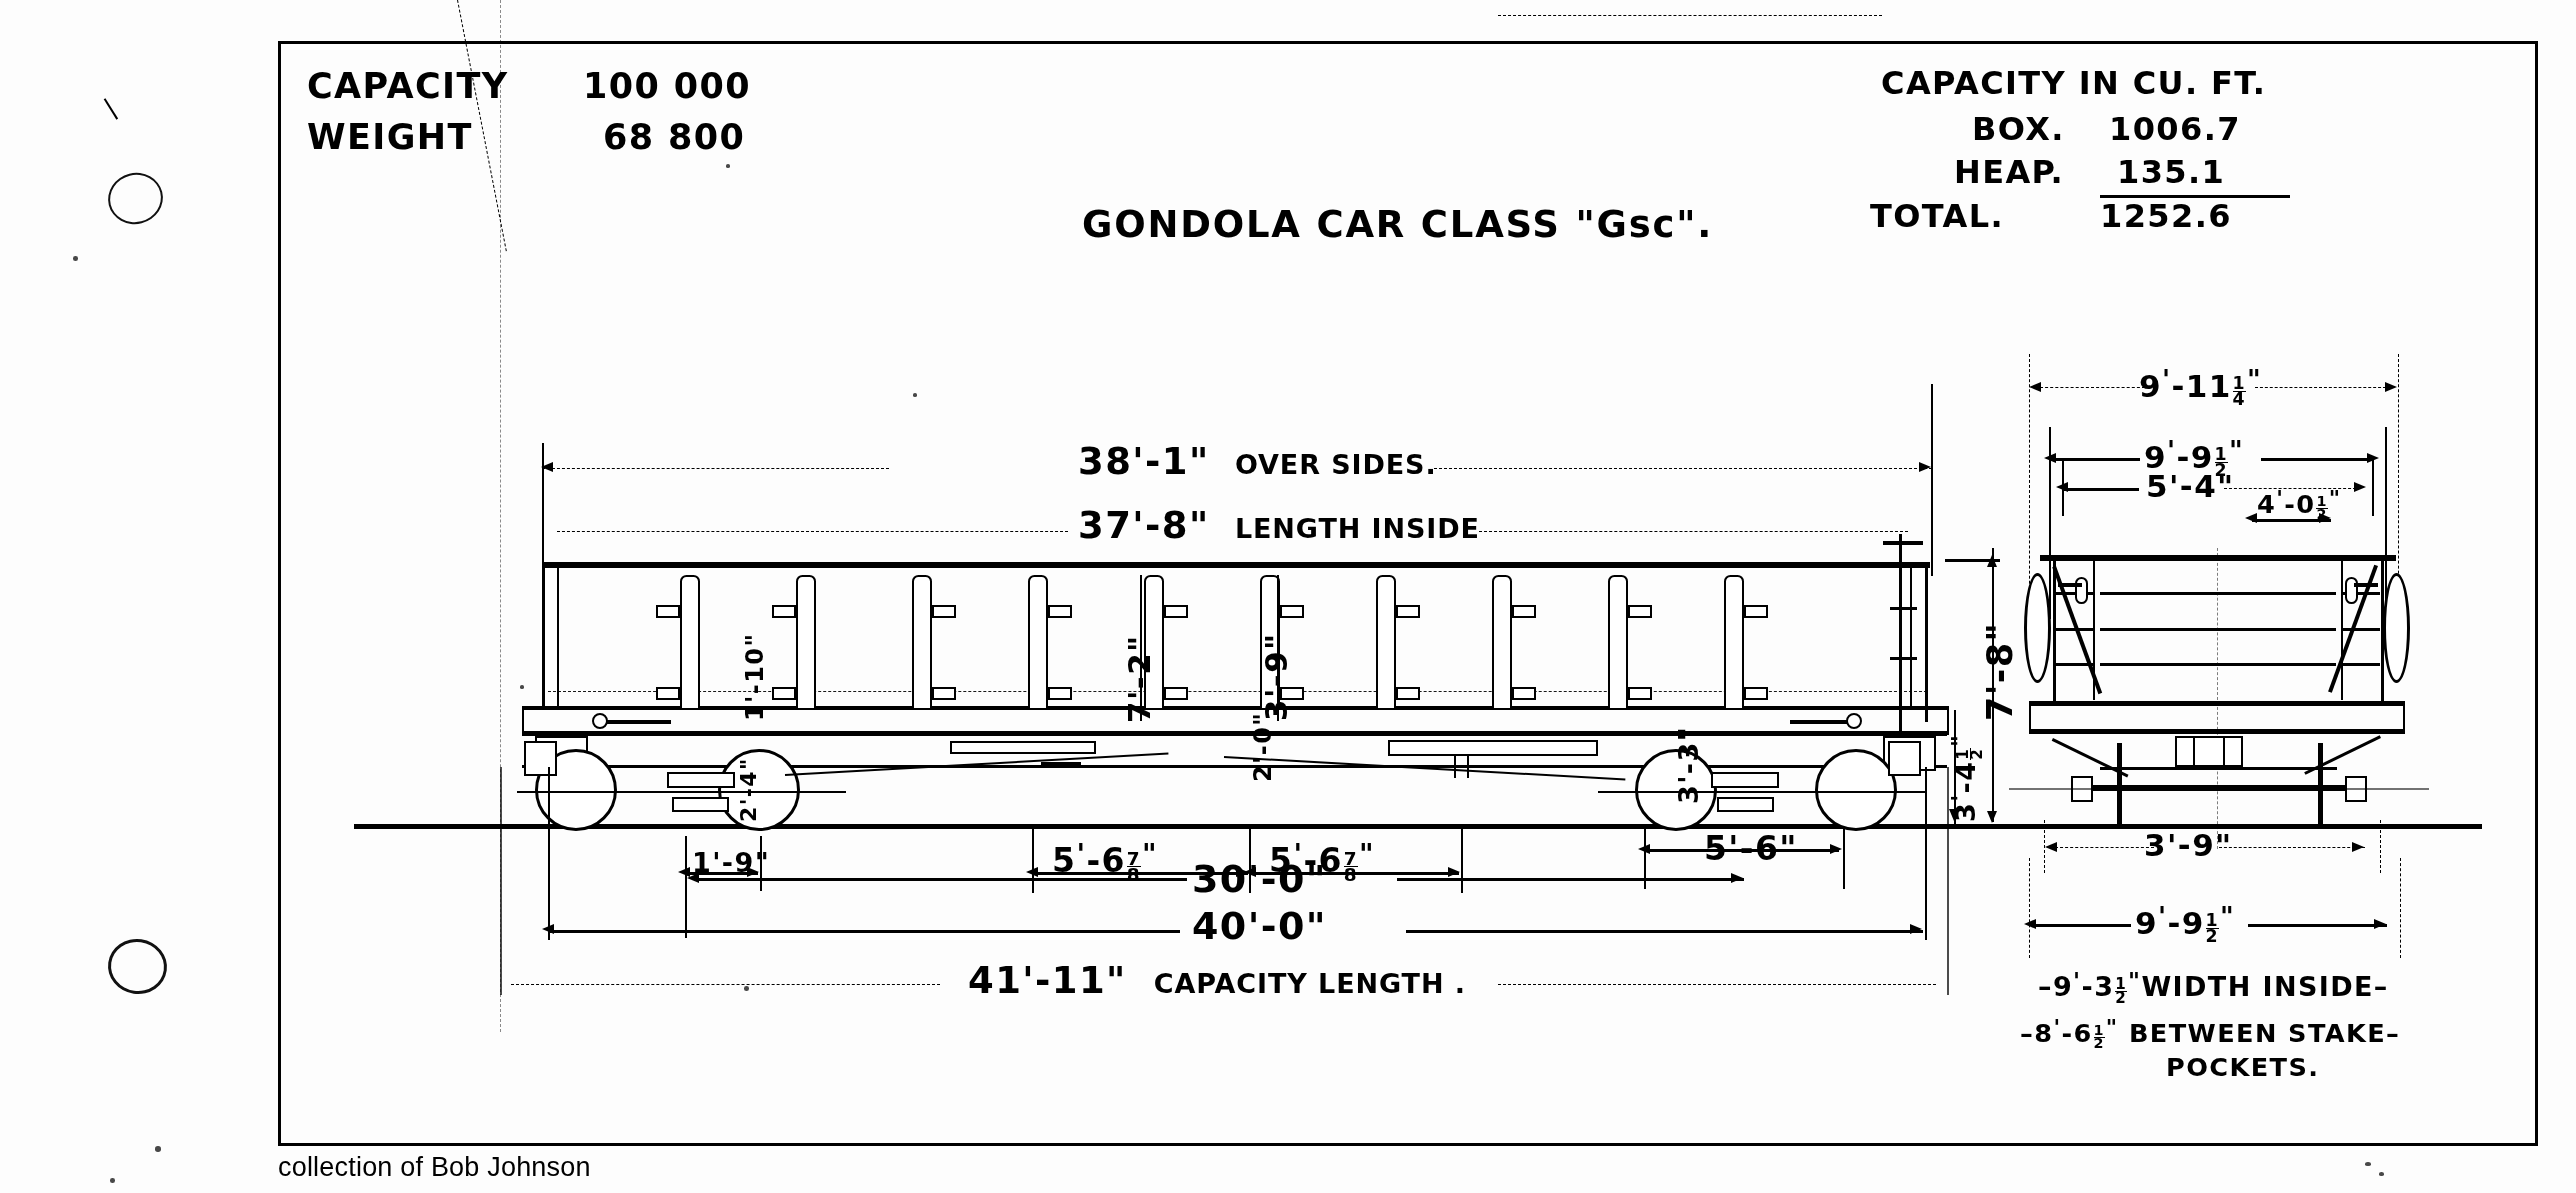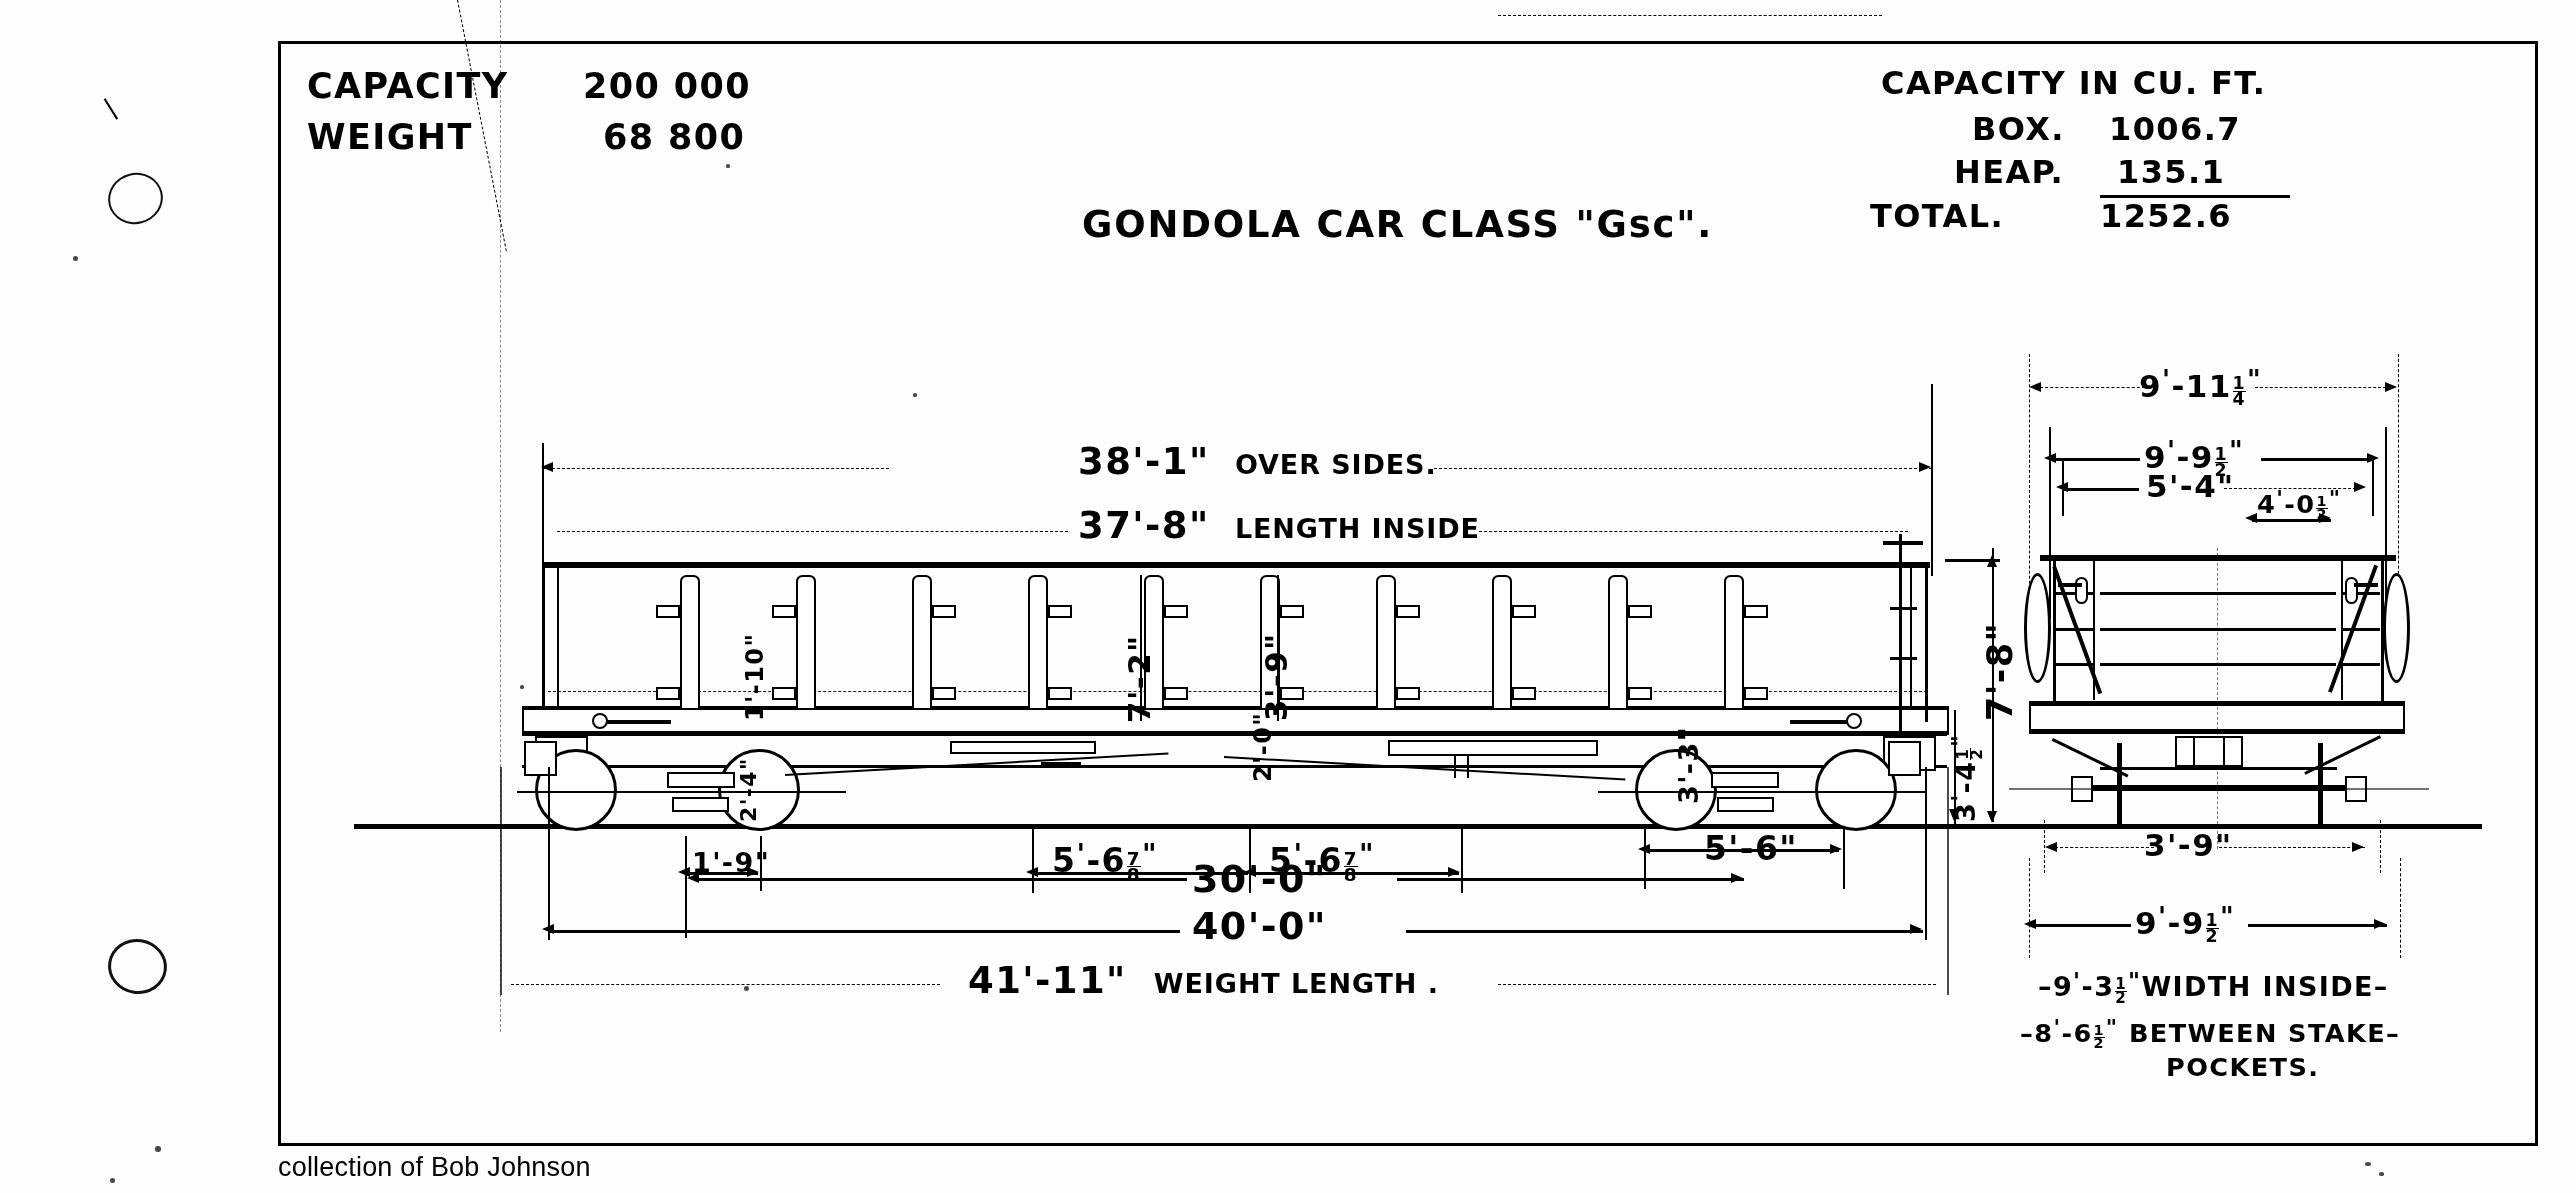--- a/index.html
+++ b/index.html
@@ -79,21 +79,21 @@
 <div class="speck" style="left:110px;top:1178px;width:4.6px;height:4.6px;"></div>
 <div class="dash" style="left:1498px;top:14.6px;width:384px;"></div>
 <div class="dashv" style="left:457px;top:0px;height:256px;transform:rotate(-11deg);transform-origin:top left;"></div>
 <div class="dashv" style="left:500px;top:0px;height:1032px;opacity:.45;"></div>
 <div class="speck" style="left:2365px;top:1162px;width:5.5px;height:3.7px;"></div>
 <div class="speck" style="left:2379px;top:1172px;width:4.6px;height:3.7px;"></div>
 
 <div id="frame"></div>
 
 <div class="hand" style="left:307px;top:66px;font-size:35px;">CAPACITY</div>
-<div class="hand" style="left:583px;top:66px;font-size:35px;">200 000</div>
+<div class="hand" style="left:583px;top:66px;font-size:35px;">100 000</div>
 <div class="hand" style="left:307px;top:117px;font-size:35px;">WEIGHT</div>
 <div class="hand" style="left:603px;top:117px;font-size:35px;">68 800</div>
 
 <div class="hand" style="left:1881px;top:64px;font-size:32px;">CAPACITY IN CU. FT.</div>
 
 <div class="hand" style="left:1972px;top:110px;font-size:32px;">BOX.</div>
 <div class="hand" style="left:2109px;top:110px;font-size:32px;">1006.7</div>
 
 <div class="hand" style="left:1954px;top:153px;font-size:32px;">HEAP.</div>
 <div class="hand" style="left:2117px;top:153px;font-size:32px;">135.1</div>
@@ -268,21 +268,21 @@
 <div class="arL" style="left:542px;top:924px;"></div>
 <div class="arR" style="left:1910px;top:924px;"></div>
 <div class="hand" style="left:1192px;top:904px;font-size:38px;">40'-0"</div>
 
 <div class="vl" style="left:500px;top:767px;height:228px;opacity:.7;"></div>
 <div class="vl" style="left:1947px;top:767px;height:228px;opacity:.7;"></div>
 <div class="dash" style="left:511px;top:984px;width:429px;"></div>
 <div class="dash" style="left:1498px;top:984px;width:438px;"></div>
 <div class="hand" style="left:968px;top:959px;font-size:37px;">
   <span>41'-11"</span>
-  <span class="hand small" style="position:static;font-size:27px;margin-left:12.8px;">WEIGHT LENGTH .</span>
+  <span class="hand small" style="position:static;font-size:27px;margin-left:12.8px;">CAPACITY LENGTH .</span>
 </div>
 
 <div class="vl" style="left:1992px;top:548px;height:274px;"></div>
 <div class="arU" style="left:1987px;top:555px;"></div>
 <div class="arD" style="left:1987px;top:811px;"></div>
 <div class="hl" style="left:1945px;top:559px;width:55px;height:2.7px;"></div>
 <div class="hand rot90" style="left:1980px;top:721px;font-size:35px;">7'-8"</div>
 
 <div class="vl" style="left:1954px;top:710px;height:114px;"></div>
 <div class="arD" style="left:1949px;top:809px;"></div>

